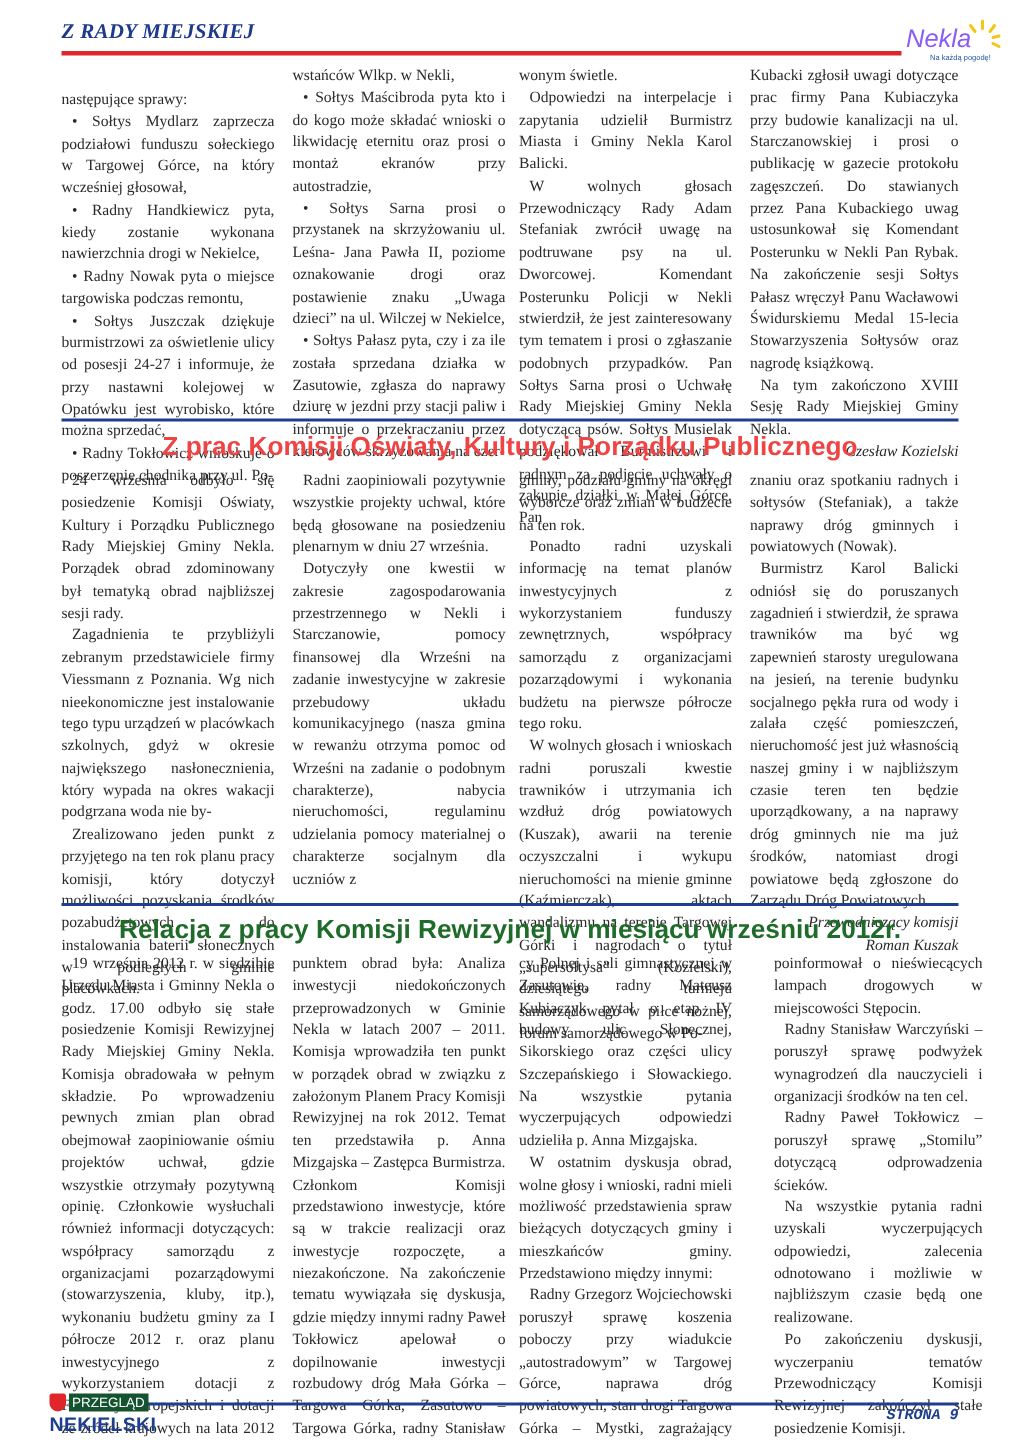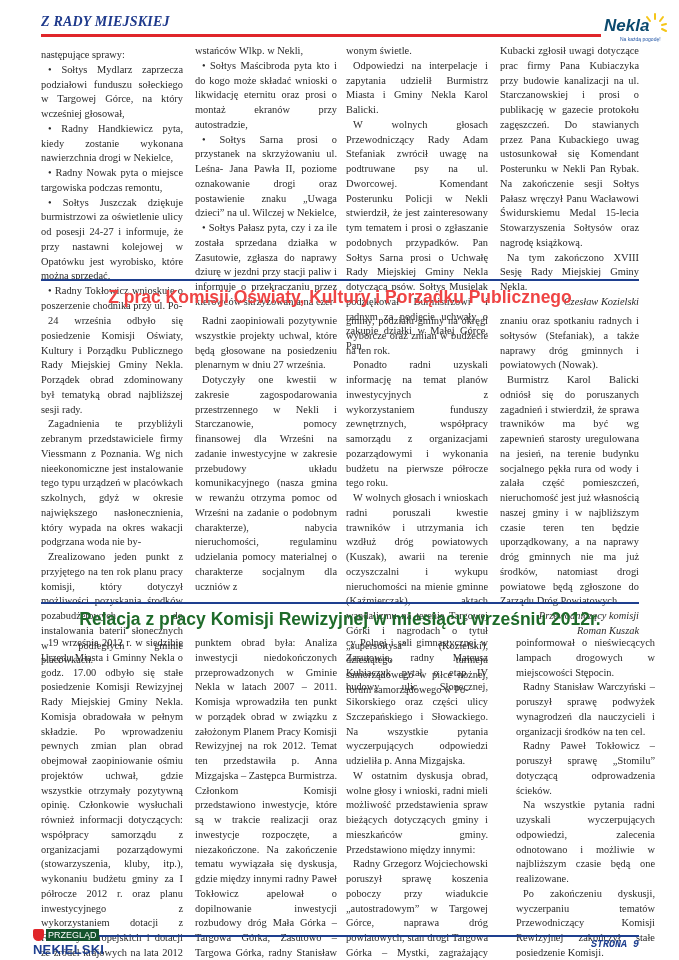--- a/index.html
+++ b/index.html
@@ -1,20 +1,20 @@
 <!DOCTYPE html>
 <html><head>
 <meta charset="utf-8">
 <style>
   html, body { margin:0; padding:0; background:#ffffff; }
   body { width:679px; height:960px; position:relative; overflow:hidden; font-family:"Liberation Serif", "DejaVu Serif", serif; color:#2a2a2a; }
   .header-title { position:absolute; left:41px; top:14px; font-family:"Liberation Serif", serif; font-style:italic; font-weight:bold; font-size:14px; color:#1f3a8c; letter-spacing:0.2px; }
   .header-rule { position:absolute; left:41px; top:34px; width:560px; height:3px; background:#e0262a; }
   .logo { position:absolute; left:594px; top:12px; width:85px; height:34px; }
-  .logo .logo-word { position:absolute; left:10px; top:4px; font-family:"Liberation Sans", sans-serif; font-style:italic; font-weight:bold; font-size:17px; color:#0c4a6e; }
+  .logo .logo-word { position:absolute; left:10px; top:4px; font-family:"Liberation Sans", sans-serif; font-style:italic; font-weight:normal; font-size:17px; color:#8b5cf6; }
   .logo .logo-tag { position:absolute; left:26px; top:24px; font-family:"Liberation Sans", sans-serif; font-size:5px; color:#2256a6; }
   .logo .sun { position:absolute; left:46px; top:0px; }
   .col { position:absolute; font-size:10.4px; line-height:14.75px; text-align:justify; hyphens:manual; }
   .col p { margin:0; text-indent:7px; }
   .col p.noindent { text-indent:0; }
   .col p.sig { text-align:right; font-style:italic; text-indent:0; }
   .rule-blue { position:absolute; left:41px; width:598px; height:2px; background:#1e3f8f; }
   .sec-title { position:absolute; left:41px; width:598px; text-align:center; font-family:"Liberation Sans", sans-serif; font-weight:bold; font-size:17.5px; }
   .sec-red { color:#ef4444;text-align:center; }
   .sec-green { color:#1f6b2a; }
@@ -38,21 +38,21 @@
       <line x1="23" y1="5" x2="20" y2="9"></line>
       <line x1="26" y1="12" x2="22" y2="13"></line>
       <line x1="26" y1="19" x2="22" y2="17"></line>
     </g>
   </svg>
   <span class="logo-word">Nekla</span>
   <span class="logo-tag">Na każdą pogodę!</span>
 </div>
 
 <div>
-  <div class="col" id="a1c0" style="left:41px; top:48px; width:142px;">
+  <div class="col" id="a1c0" style="left:41px; top:60px; width:142px;">
       <p class="noindent">następujące sprawy:</p>
       <p>• Sołtys Mydlarz zaprzecza podziałowi funduszu sołeckiego w Targowej Górce, na który wcześniej głosował,</p>
       <p>• Radny Handkiewicz pyta, kiedy zostanie wykonana nawierzchnia drogi w Nekielce,</p>
       <p>• Radny Nowak pyta o miejsce targowiska podczas remontu,</p>
       <p>• Sołtys Juszczak dziękuje burmistrzowi za oświetlenie ulicy od posesji 24-27 i informuje, że przy nastawni kolejowej w Opatówku jest wyrobisko, które można sprzedać,</p>
       <p>• Radny Tokłowicz wnioskuje o poszerzenie chodnika przy ul. Po-</p>
     </div>
   <div class="col" id="a1c1" style="left:195px; top:44px; width:142px;">
       <p class="noindent">wstańców Wlkp. w Nekli,</p>
       <p>• Sołtys Maścibroda pyta kto i do kogo może składać wnioski o likwidację eternitu oraz prosi o montaż ekranów przy autostradzie,</p>

